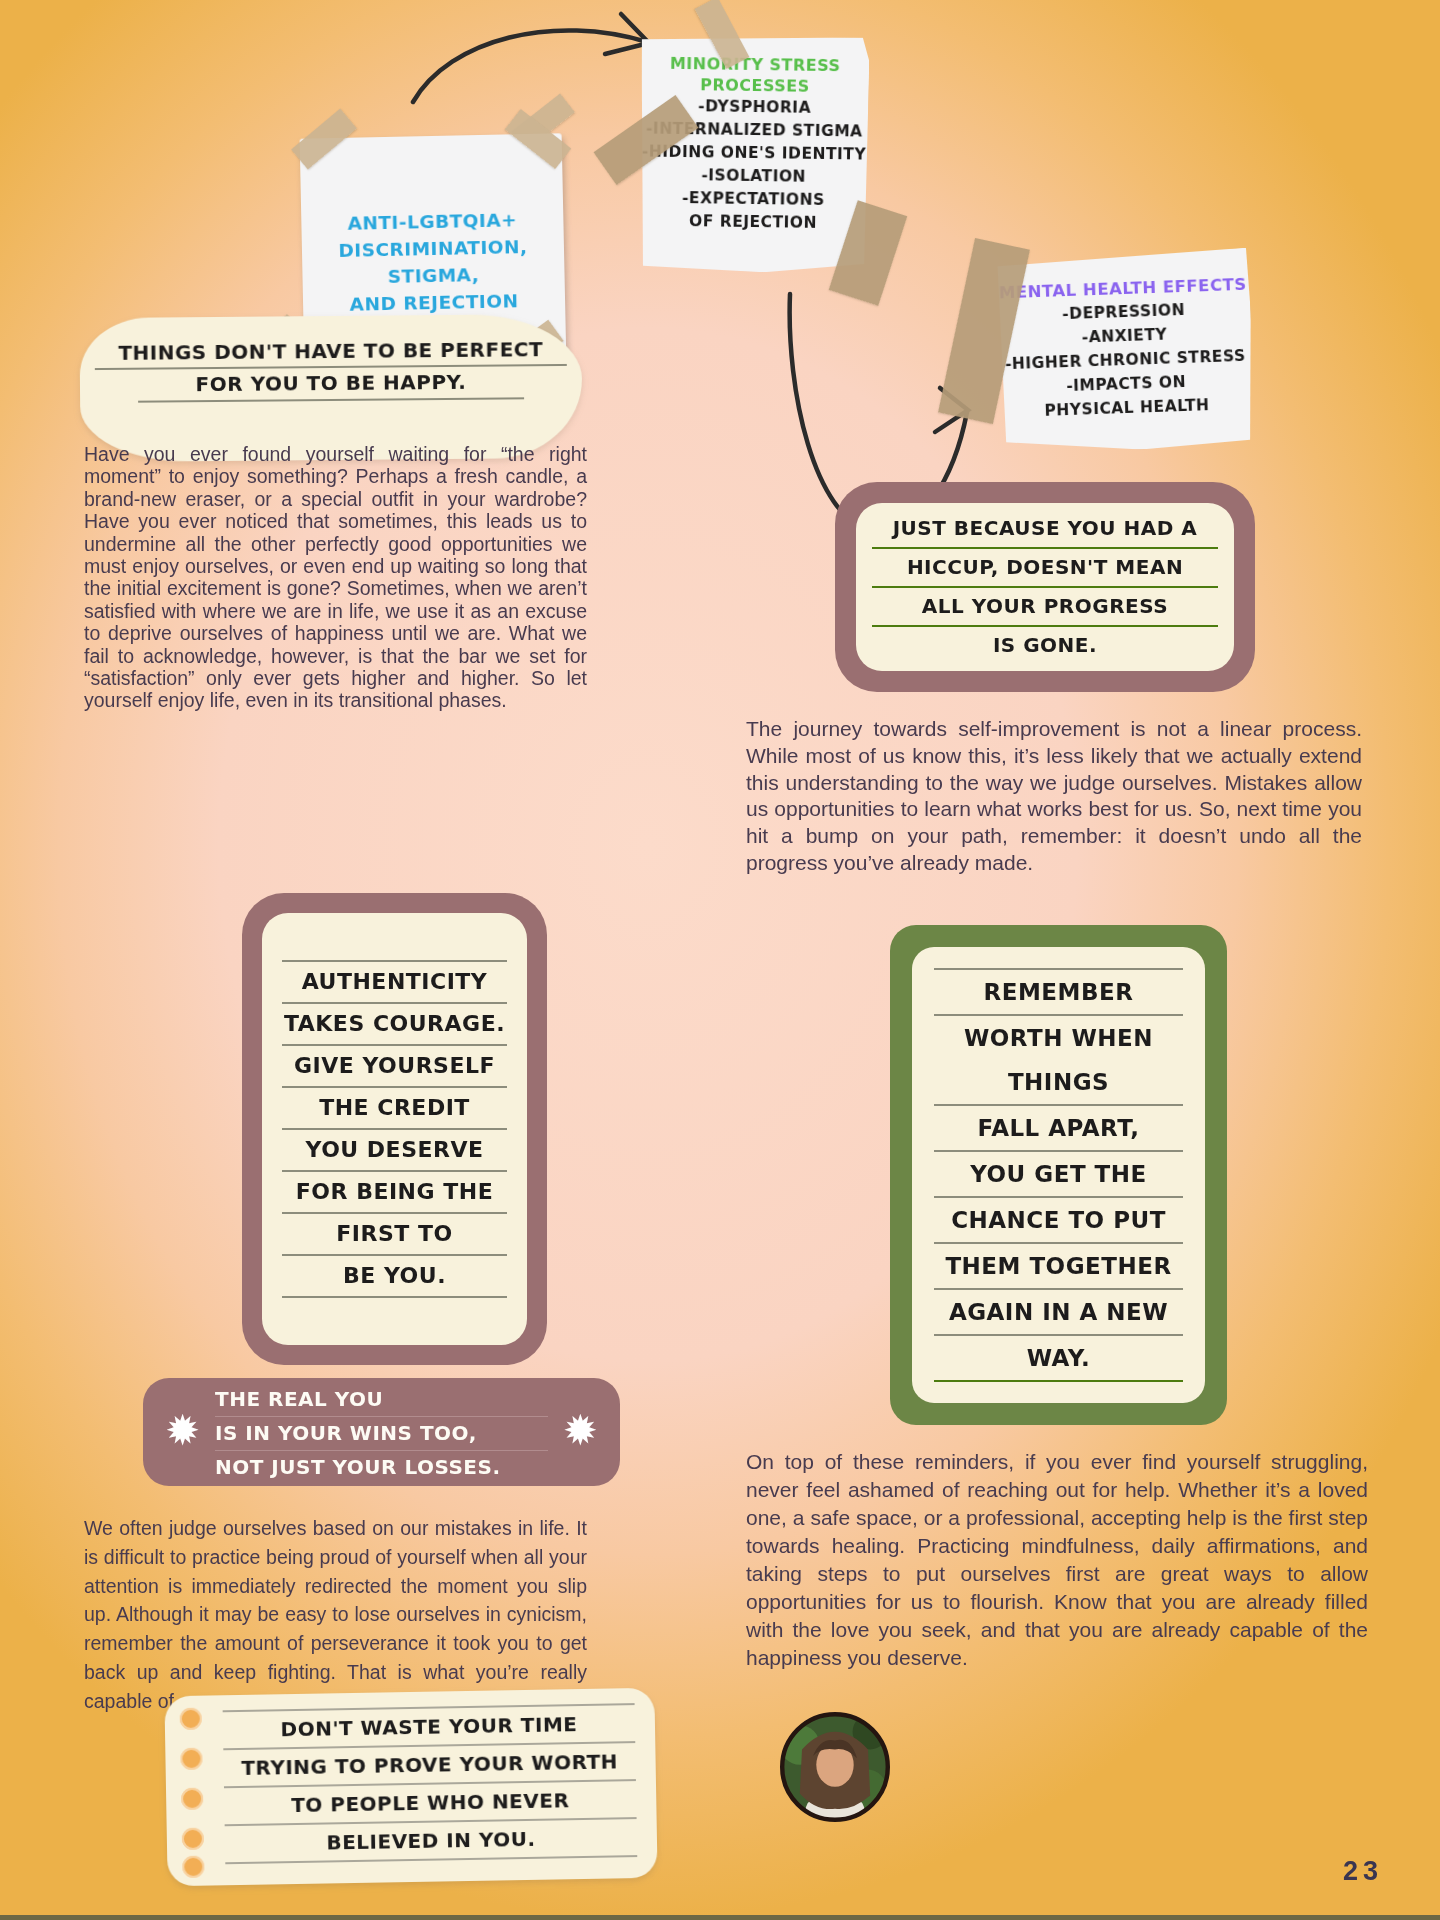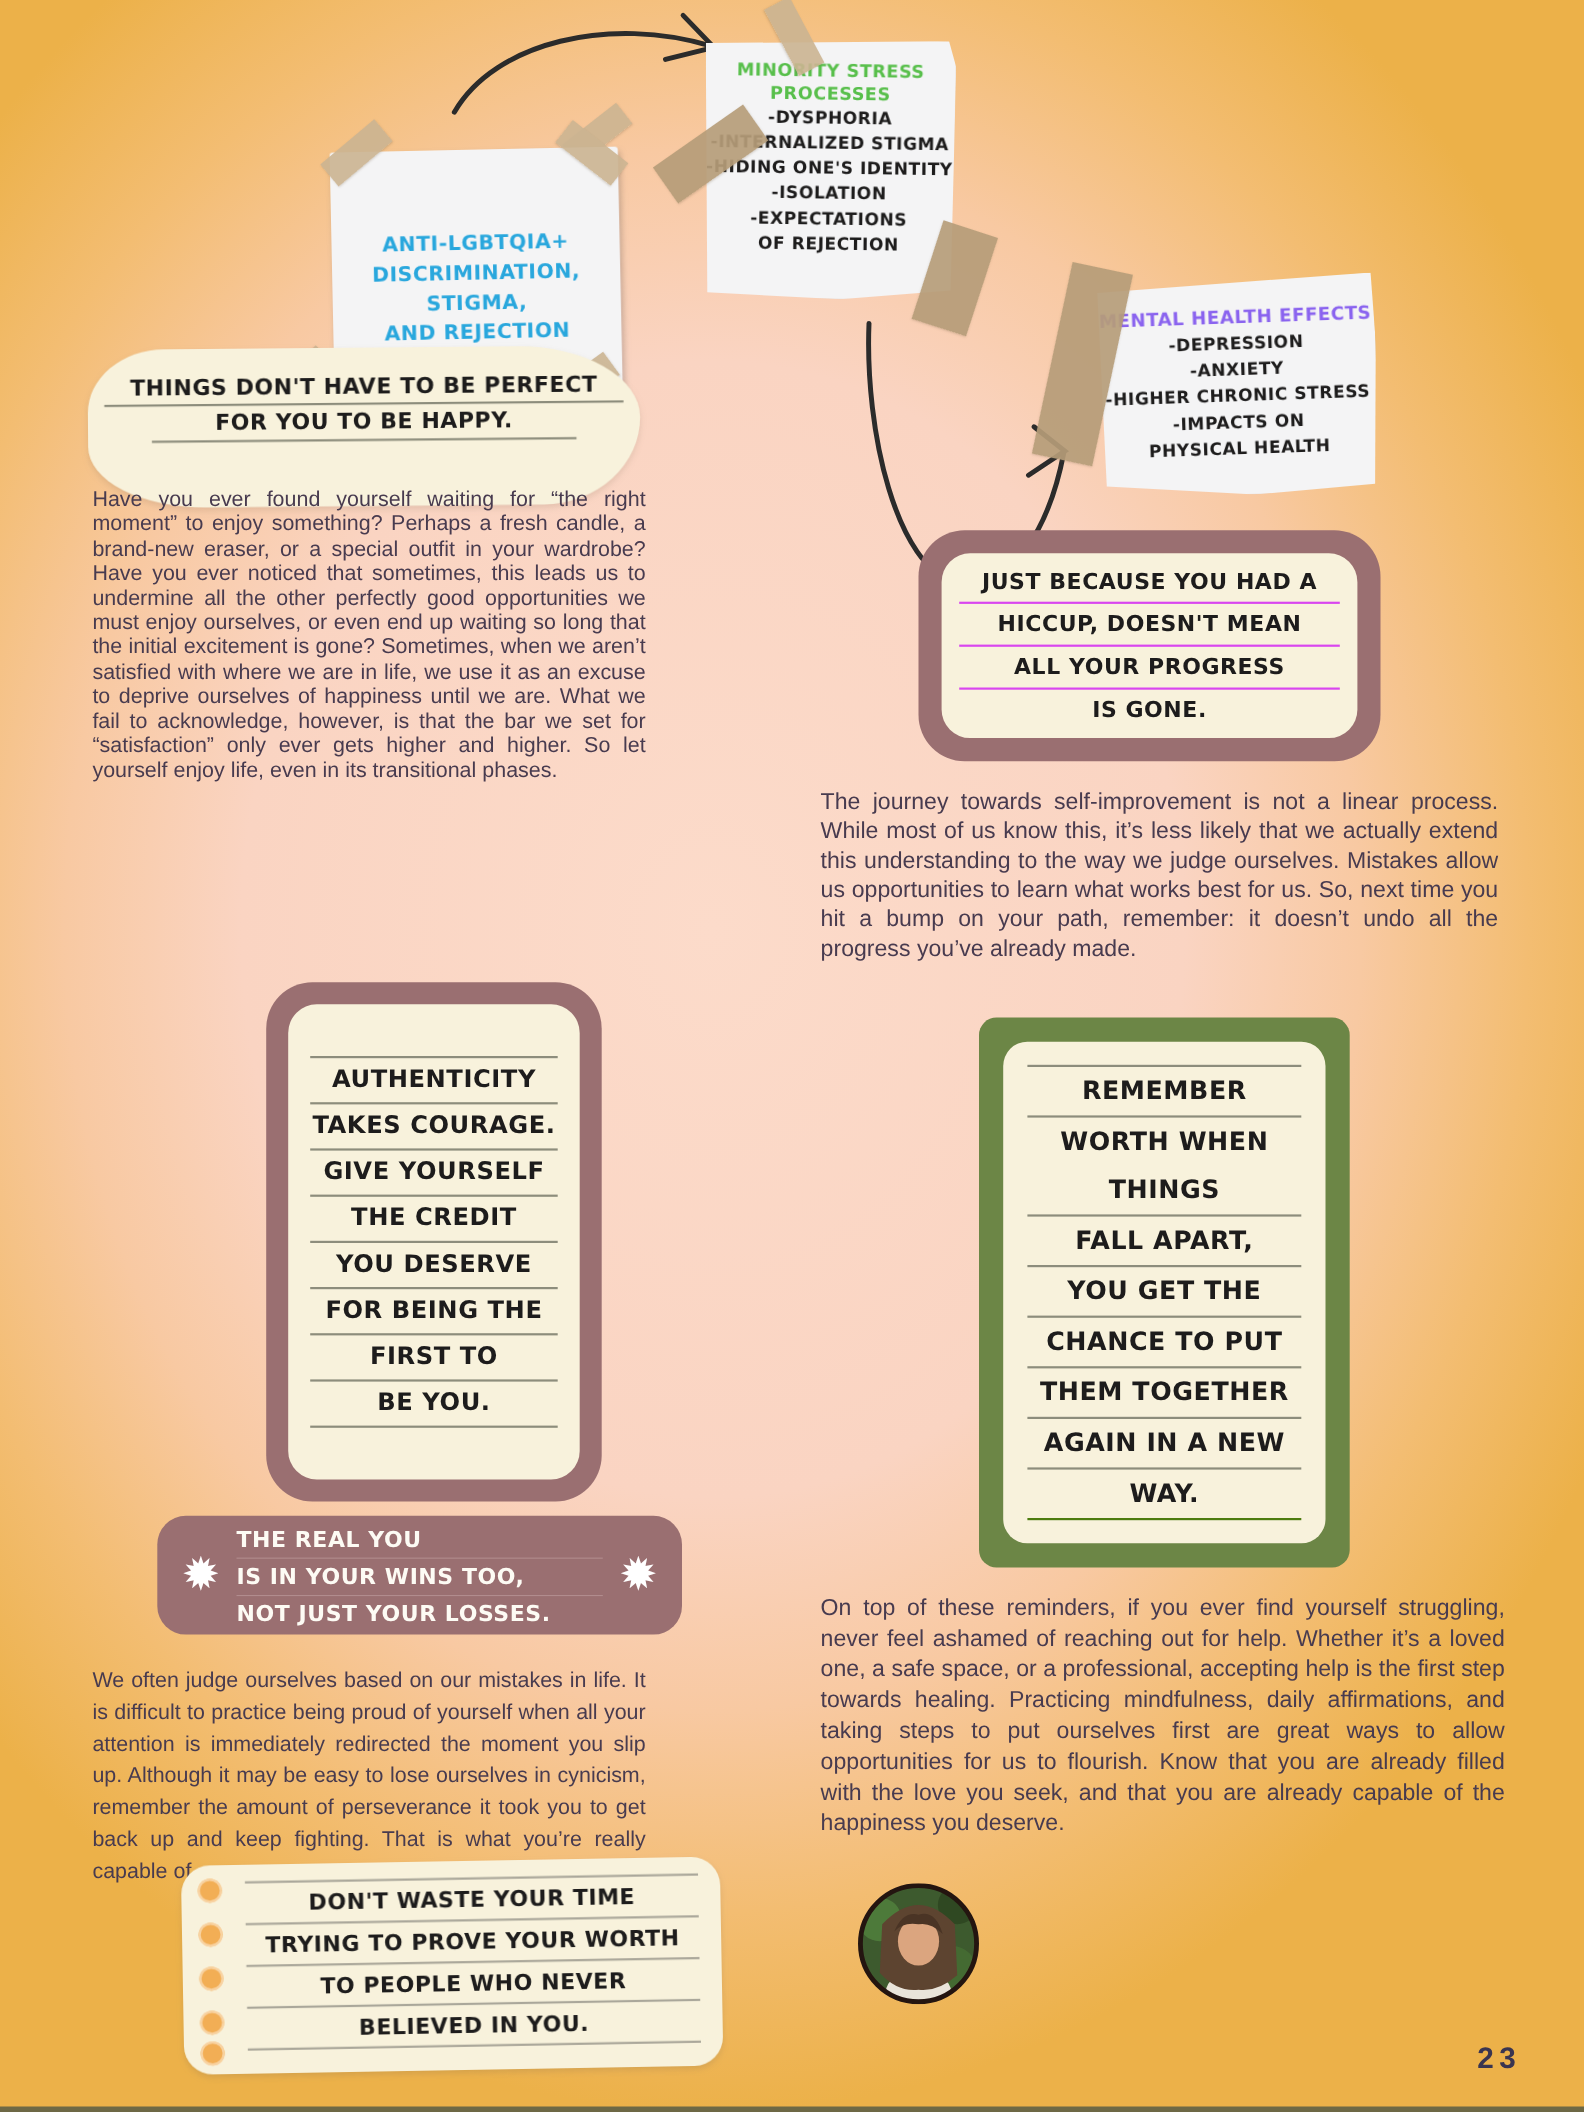--- a/index.html
+++ b/index.html
@@ -37,26 +37,26 @@
     font-size:20px;font-weight:bold;color:#1d1c1c;letter-spacing:.5px;}
   .blob-line.l2{padding:3px 58px 4px;}
   
   .qcard{position:absolute;border-radius:42px;}
   .qcard .inner{position:absolute;background:#f8f2dc;border-radius:26px;display:flex;
     flex-direction:column;justify-content:center;}
   .qcard .row{text-align:center;font-weight:bold;color:#1d1c1c;letter-spacing:.5px;}
   .card-hiccup{left:835px;top:482px;width:420px;height:210px;background:#9a6f71;}
   .card-hiccup .inner{inset:21px;padding:0 16px;}
   .card-hiccup .row{font-size:20px;line-height:37px;}
-  .card-hiccup .row:not(:last-child){border-bottom:2px solid #d946ef;}
+  .card-hiccup .row:not(:last-child){border-bottom:2px solid #4d7c0f;}
   .card-auth{left:242px;top:893px;width:305px;height:472px;background:#9a6f71;}
   .card-auth .inner{inset:20px;padding:0 20px;}
   .card-auth .row{font-size:22px;line-height:40px;border-top:2px solid #8d8d7c;}
   .card-auth .row:last-child{border-bottom:2px solid #8d8d7c;}
-  .card-remember{left:890px;top:925px;width:337px;height:500px;background:#6c8646;border-radius:16px;}
+  .card-remember{left:890px;top:925px;width:337px;height:500px;background:#6c8646;border-radius:26px;}
   .card-remember .inner{inset:22px;padding:0 22px;border-radius:22px;}
   .card-remember .row{font-size:23px;line-height:44px;border-top:2px solid #8d8d7c;}
   .card-remember .row:last-child{border-bottom:2px solid #4d7c0f;}
   
   .banner{position:absolute;left:143px;top:1378px;width:477px;height:108px;background:#9a6f71;
     border-radius:26px;}
   .banner .rows{margin:5px 72px 0;}
   .banner .brow{font-size:20px;line-height:33px;font-weight:bold;color:#fdfbf4;letter-spacing:.5px;}
   .banner .brow:not(:last-child){border-bottom:1.5px solid #b18c8e;}
   .banner .star{position:absolute;top:50%;transform:translateY(-52%);color:#fff;font-size:42px;line-height:42px;}

